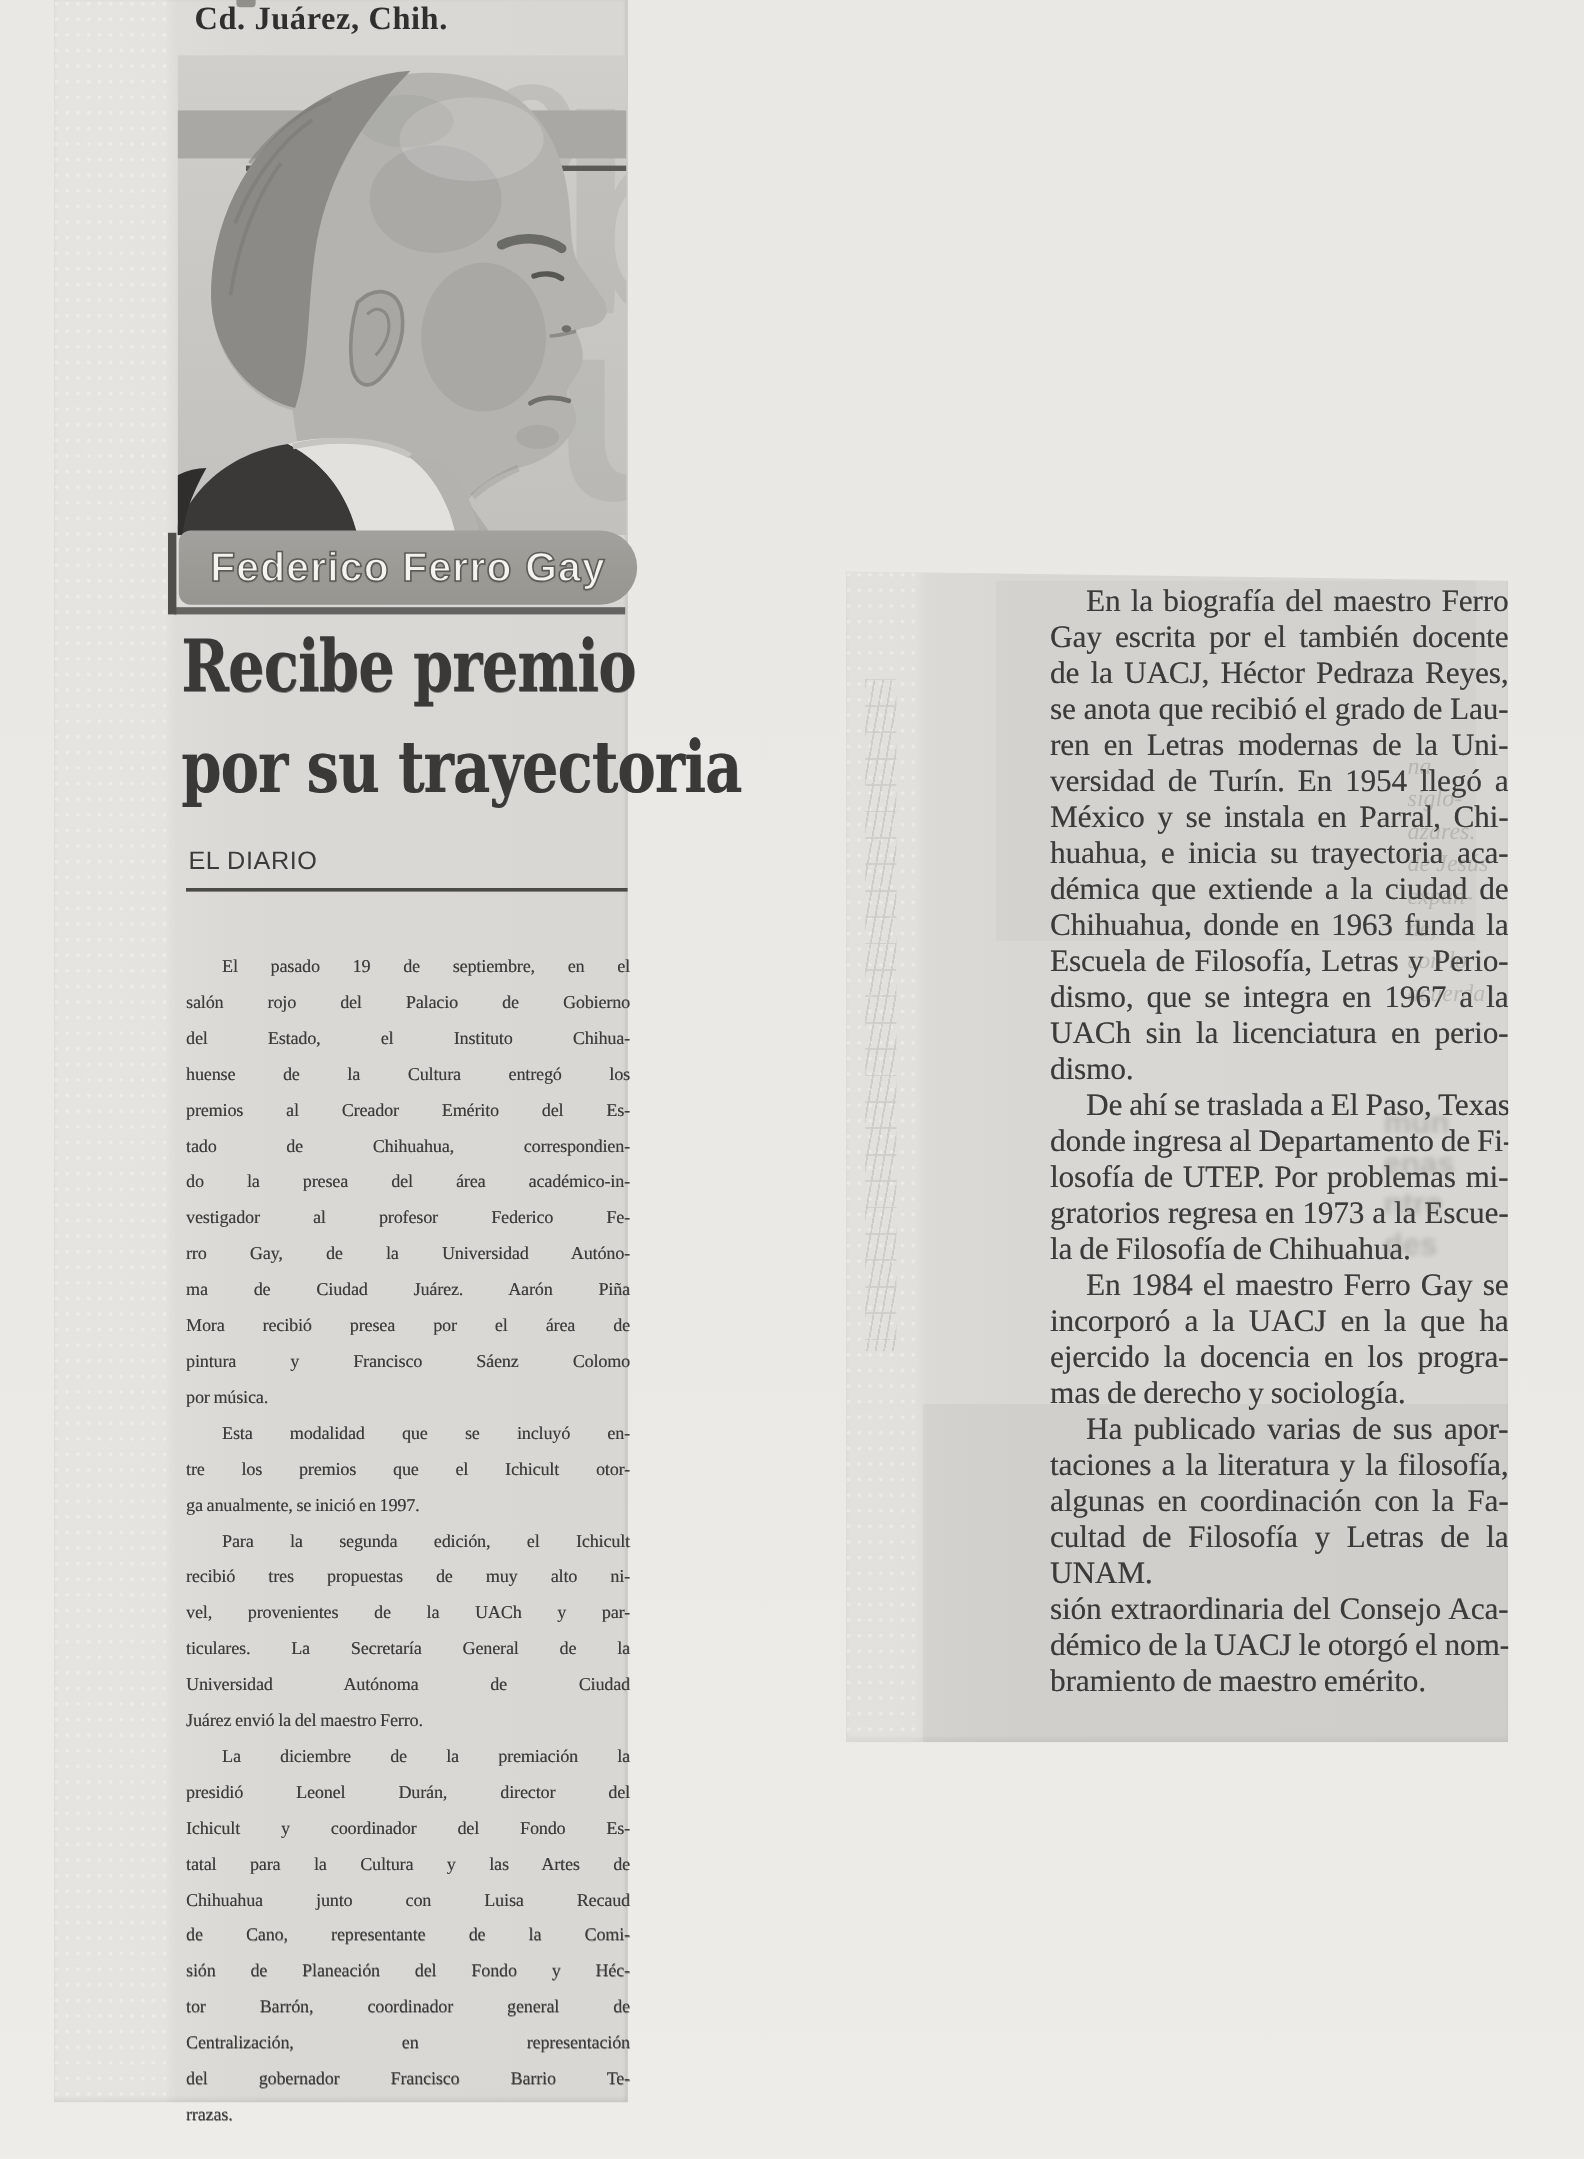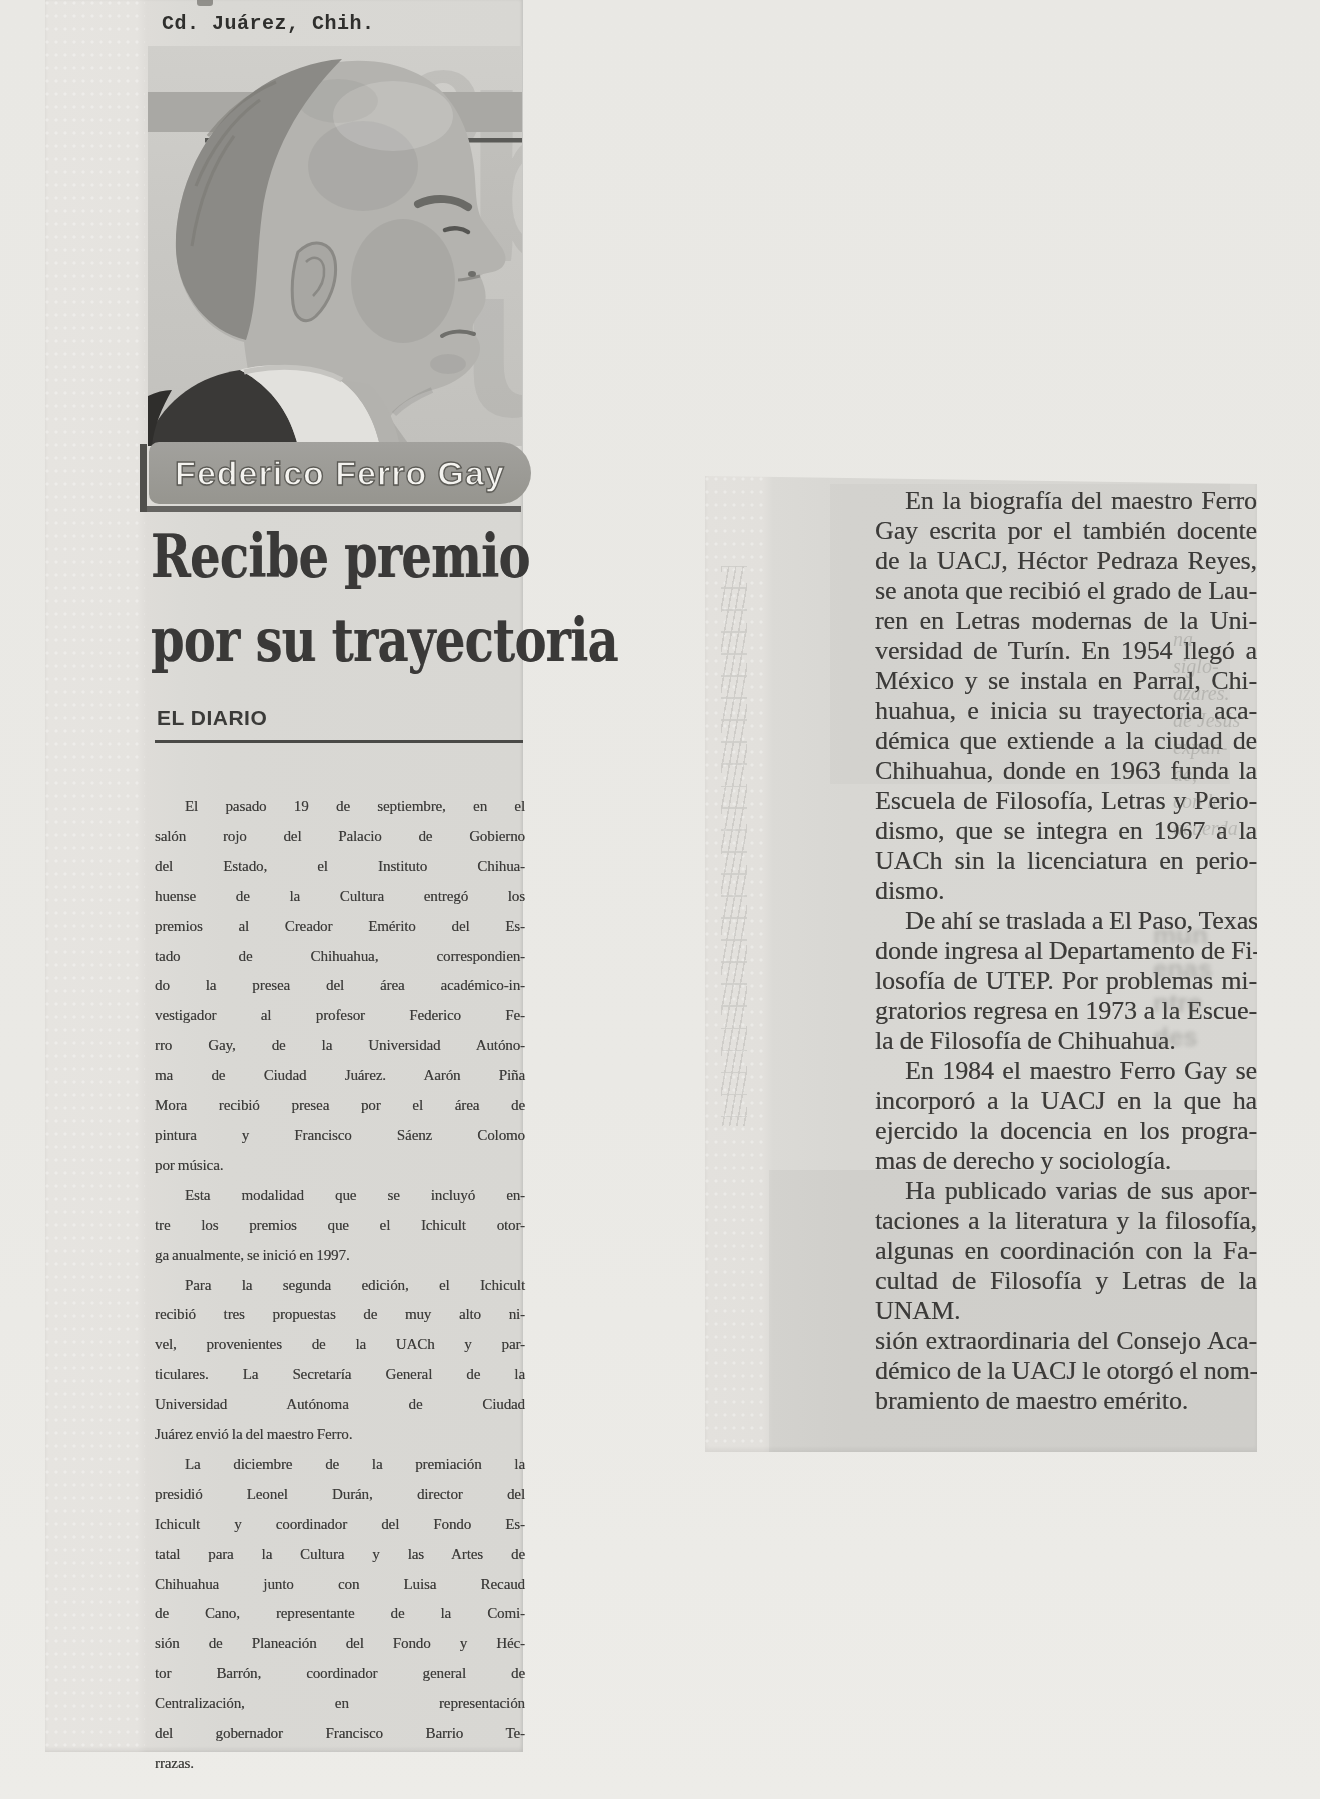--- a/index.html
+++ b/index.html
@@ -14,22 +14,22 @@
     left:45px;top:0;width:478px;height:1752px;
     background:linear-gradient(90deg,#e6e4e0 0px,#e5e3df 92px,#dedcd8 102px,#dbdad6 135px,#d9d8d4 180px,#d8d7d3 100%);
     box-shadow:inset -2px 0 3px rgba(0,0,0,0.05), inset 0 -3px 4px rgba(0,0,0,0.06);
   }
   #left-clip .tape{
     position:absolute;left:0;top:0;width:100px;height:100%;
     background-image:radial-gradient(circle at 2px 3px, rgba(255,255,255,0.5) 0 1.2px, rgba(0,0,0,0) 1.9px);
     background-size:9px 13px;opacity:.65;
   }
   .loc-label{
-    position:absolute;left:117px;top:12px;
-    font-family:Liberation Mono, monospace;font-weight:bold;font-size:20px;color:#2f2f2d;
+    position:absolute;left:117px;top:0px;
+    font-family:Liberation Serif, serif;font-weight:bold;font-size:27px;color:#2f2f2d;
     letter-spacing:.5px;white-space:nowrap;
   }
   .top-fragment{position:absolute;left:152px;top:0;width:16px;height:6px;background:#55544f;opacity:.55;border-radius:0 0 3px 3px;}
   #photo{position:absolute;left:103px;top:46px;width:374px;height:400px;}
   .banner-bar{position:absolute;left:95px;top:444px;width:7px;height:68px;background:#504f4c;}
   .banner-shadow{position:absolute;left:100px;top:506px;width:376px;height:6px;background:#504f4c;opacity:.85;}
   .name-pill{
     position:absolute;left:104px;top:442px;width:382px;height:62px;
     background:linear-gradient(180deg,#a2a19d,#96958f);
     border-radius:10px 31px 31px 10px;
@@ -43,21 +43,21 @@
   }
   .headline{
     position:absolute;left:106px;top:514px;width:460px;
     font-family:"DejaVu Serif",serif;font-weight:bold;font-size:60px;line-height:84px;
     color:#3a3938;letter-spacing:-1px;white-space:nowrap;
     transform:scaleX(.8);transform-origin:left top;
     text-shadow:.4px .4px .6px rgba(40,40,38,.5);
   }
   .byline{
     position:absolute;left:112px;top:706px;
-    font-family:"Liberation Sans",sans-serif;font-weight:bold;font-size:21px;color:#3b3b39;
+    font-family:"Liberation Sans",sans-serif;font-weight:normal;font-size:21px;color:#3b3b39;
     letter-spacing:.5px;
   }
   .byline-rule{position:absolute;left:110px;top:740px;width:368px;height:3px;background:#4a4a47;}
   
   .bodycol{position:absolute;color:#3c3b39;}
   #left-body{left:110px;top:764px;width:370px;font-size:15px;line-height:29.9px;margin-top:28px;}
   #right-body{left:130px;top:10px;width:382px;font-size:26px;line-height:30px;margin-left:40px;}
   .tline{
     white-space:nowrap;text-align:justify;text-align-last:justify;
     letter-spacing:-0.1px;word-spacing:-0.5px;

